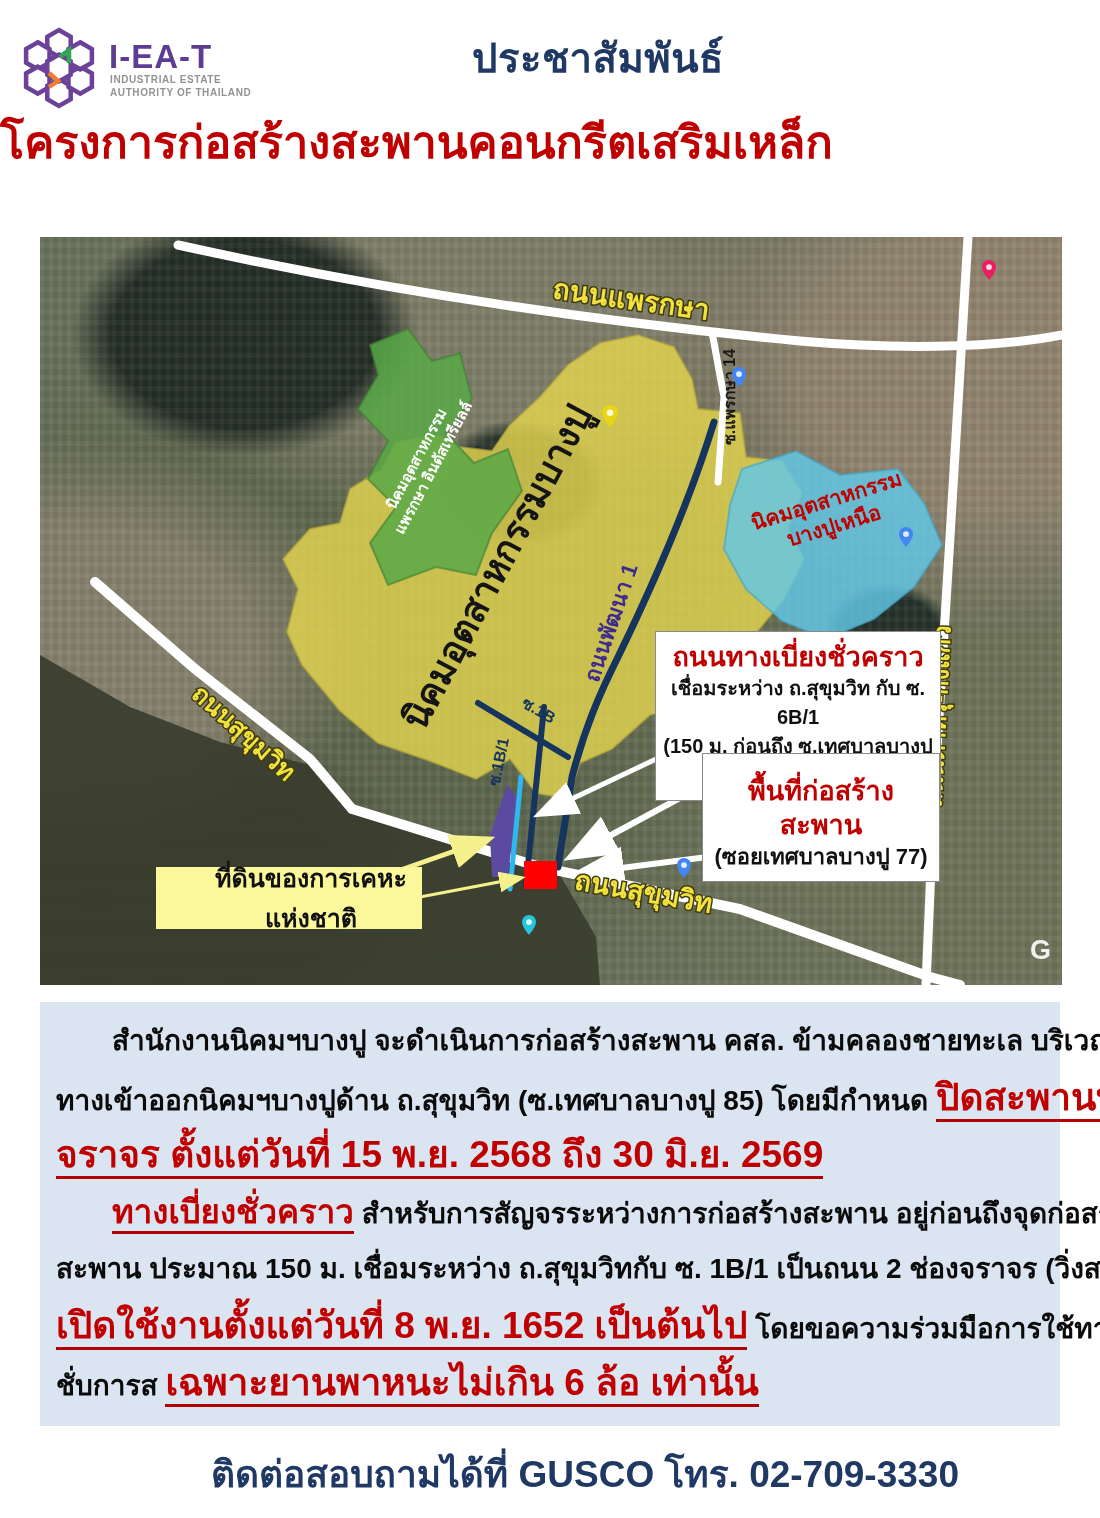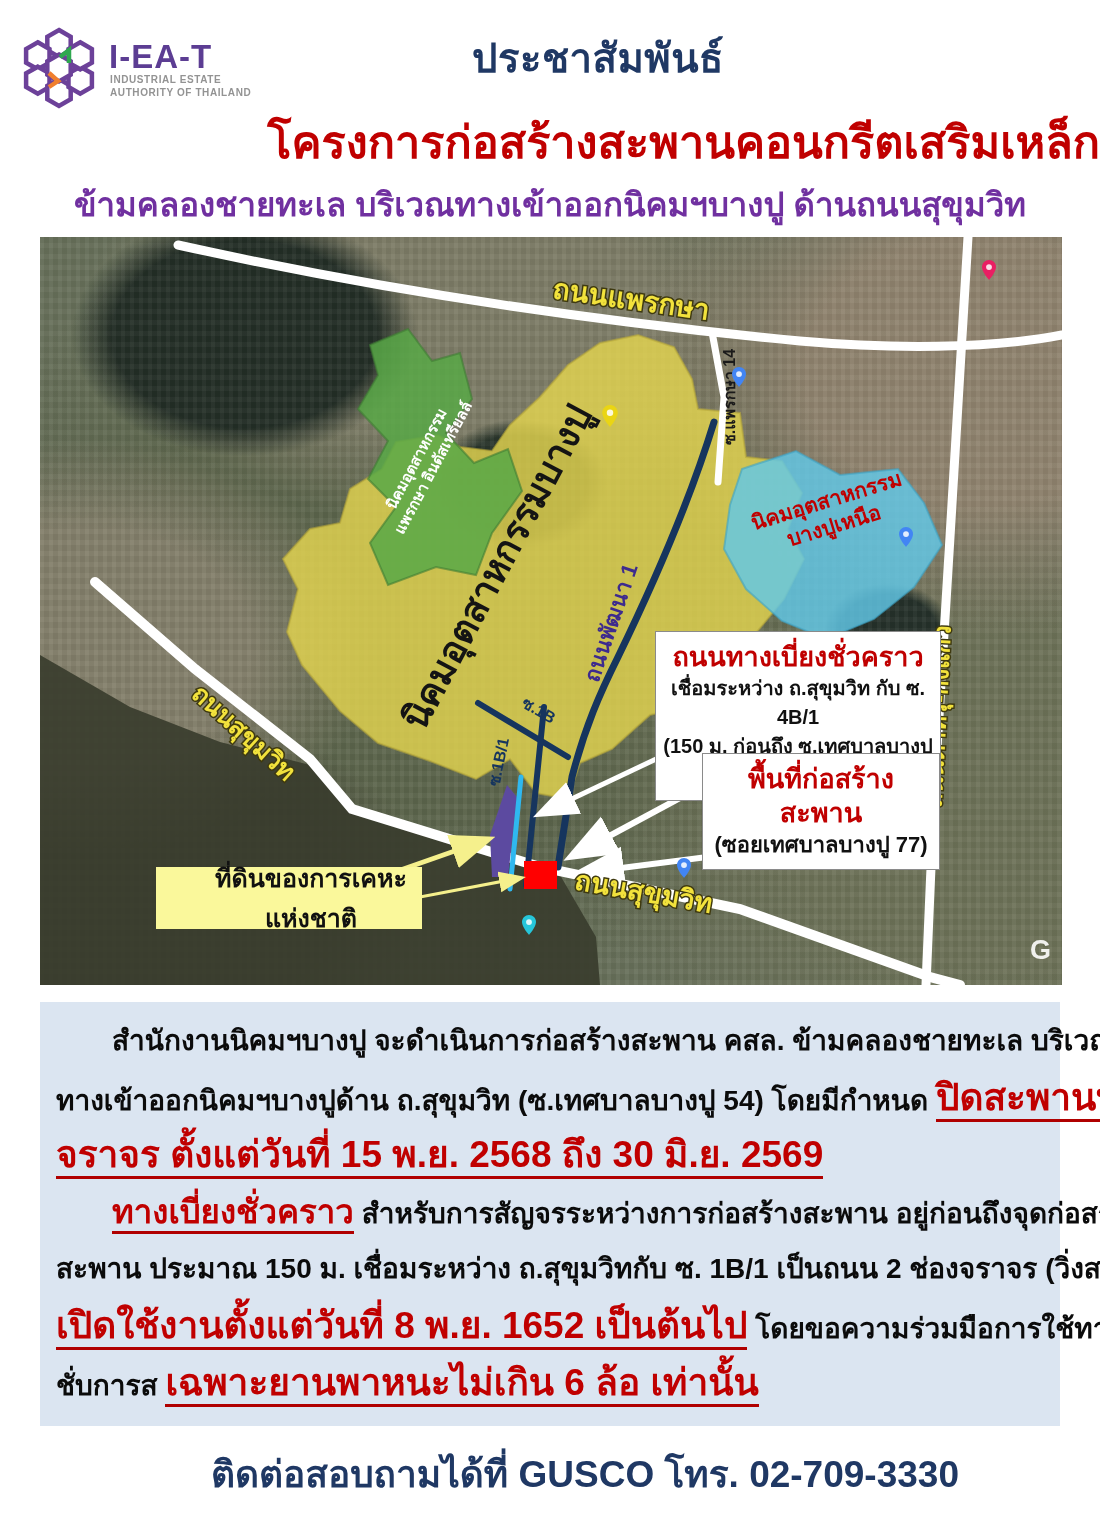--- a/index.html
+++ b/index.html
@@ -4,21 +4,21 @@
 <style>
   * { margin:0; padding:0; box-sizing:border-box; }
   html,body { background:#ffffff; }
   body { font-family:"Liberation Sans", sans-serif; }
   #page { position:relative; width:1100px; height:1518px; background:#ffffff; overflow:hidden; margin:0 auto; }
 
   
   .logo { position:absolute; left:12px; top:16px; width:260px; height:100px; }
   .page-title { position:absolute; left:0; top:26px; width:100%; text-align:center;
     font-size:40px; font-weight:800; color:#1F3864; letter-spacing:0.5px;margin-left:48px; }
-  .title-red { position:absolute; left:0; top:106px; width:100%; text-align:right;
+  .title-red { position:absolute; left:0; top:106px; width:100%; text-align:left;
     font-size:45px; font-weight:800; color:#C00000; }
   .title-purple { position:absolute; left:0; top:178px; width:100%; text-align:center;
     font-size:33px; font-weight:800; color:#7030A0; }
 
   
   .map { position:absolute; left:40px; top:237px; width:1022px; height:748px; overflow:hidden;
     background-color:#67705a;
     background-image:
       repeating-linear-gradient(90deg, rgba(255,255,255,0.035) 0 4px, rgba(0,0,0,0.03) 4px 9px),
       repeating-linear-gradient(0deg, rgba(255,255,255,0.03) 0 5px, rgba(0,0,0,0.025) 5px 11px),
@@ -31,21 +31,21 @@
       radial-gradient(600px 420px at 95% 75%, #6d7258 0 40%, rgba(109,114,88,0) 75%),
       radial-gradient(520px 300px at 40% 10%, #7d7c66 0 40%, rgba(125,124,102,0) 70%),
       radial-gradient(700px 500px at 45% 45%, #5c654c 0 50%, rgba(92,101,76,0) 80%);
   }
   .map svg.overlay { position:absolute; left:0; top:0; }
 
   .callout { position:absolute; background:#ffffff; border:1px solid #8a8a8a; text-align:center;padding-left:44px; }
   .callout .c-title { color:#C00000; font-weight:800; font-size:27px; line-height:34px; }
   .callout .c-line  { color:#111111; font-weight:600; font-size:20px; line-height:29px; }
   .co-detour { left:615px; top:394px; width:286px; padding:8px 4px 10px; }
-  .co-bridge { left:662px; top:516px; width:238px; padding:8px 4px 10px; }
+  .co-bridge { left:662px; top:516px; width:238px; padding:20px 4px 10px; }
   .co-land   { left:116px; top:630px; width:266px; height:62px; background:#FAF89B; border:1px solid #d8d470;
                display:flex; align-items:center; justify-content:center;
                font-size:25px; font-weight:800; color:#111; }
 
   
   .info-box { position:absolute; left:40px; top:1002px; width:1020px; height:424px;
     background:#DBE5F1; padding:10px 16px 0 16px; }
   .tline { height:57px; line-height:57px; white-space:nowrap; font-size:28px; font-weight:700; color:#0b0b0b; }
   .tline .indent { padding-left:56px; }
   .red-em { color:#C00000; font-weight:800; font-size:37px; border-bottom:3px solid #B00000; padding-bottom:1px; }
@@ -72,21 +72,20 @@
     </g>
     <polyline points="48,41 57,34 57,47" fill="none" stroke="#2FA84F" stroke-width="4.5"></polyline>
     <polyline points="37,57 46,65 37,71" fill="none" stroke="#F07F2D" stroke-width="4.5"></polyline>
     <text x="97" y="52" font-size="33" font-weight="800" fill="#5C3D93" letter-spacing="1">I-EA-T</text>
     <text x="98" y="67" font-size="10" font-weight="700" fill="#939393" letter-spacing="0.6">INDUSTRIAL ESTATE</text>
     <text x="98" y="80" font-size="10" font-weight="700" fill="#939393" letter-spacing="0.6">AUTHORITY OF THAILAND</text>
   </svg>
 
   <div class="page-title">ประชาสัมพันธ์</div>
   <div class="title-red">โครงการก่อสร้างสะพานคอนกรีตเสริมเหล็ก</div>
-  <div class="title-purple">ข้ามคลองชายทะเล บริเวณทางเข้าออกนิคมฯบางปู ด้านถนนสุขุมวิท</div>
 
   <div class="map">
     <svg class="overlay" width="1022" height="748" viewBox="0 0 1022 748">
       <defs>
         <marker id="mw" markerWidth="9" markerHeight="8" refX="7" refY="3.5" orient="auto">
           <path d="M0,0 L9,3.5 L0,7 Z" fill="#ffffff"></path>
         </marker>
         <marker id="my" markerWidth="9" markerHeight="8" refX="7" refY="3.5" orient="auto">
           <path d="M0,0 L9,3.5 L0,7 Z" fill="#F5F08C"></path>
         </marker>
@@ -145,38 +144,38 @@
       <use href="#pin" x="859" y="290" width="14" height="20" fill="#4285F4"></use>
       <use href="#pin" x="942" y="23" width="14" height="20" fill="#E91E63"></use>
       <use href="#pin" x="637" y="621" width="14" height="20" fill="#4285F4"></use>
       <use href="#pin" x="482" y="678" width="14" height="20" fill="#26C6DA"></use>
 
       <text x="990" y="722" font-size="27" font-weight="700" fill="#ffffff" opacity="0.9">G</text>
     </svg>
 
     <div class="callout co-detour">
       <div class="c-title">ถนนทางเบี่ยงชั่วคราว</div>
-      <div class="c-line">เชื่อมระหว่าง ถ.สุขุมวิท กับ ซ. 4B/1</div>
+      <div class="c-line">เชื่อมระหว่าง ถ.สุขุมวิท กับ ซ. 6B/1</div>
       <div class="c-line">(150 ม. ก่อนถึง ซ.เทศบาลบางปู 77)</div>
     </div>
     <div class="callout co-bridge">
       <div class="c-title">พื้นที่ก่อสร้างสะพาน</div>
       <div class="c-line" style="font-size:22px">(ซอยเทศบาลบางปู 77)</div>
     </div>
     <div class="co-land callout" style="border:none">
       <span>ที่ดินของการเคหะแห่งชาติ</span>
     </div>
   </div>
 
   <div class="info-box">
     <div class="tline">
       <span class="indent">สำนักงานนิคมฯบางปู จะดำเนินการก่อสร้างสะพาน คสล. ข้ามคลองชายทะเล บริเวณ</span>
     </div>
     <div class="tline">
-      <span>ทางเข้าออกนิคมฯบางปูด้าน ถ.สุขุมวิท (ซ.เทศบาลบางปู 54) โดยมีกำหนด </span><span class="red-em">ปิดสะพานทุกช่อง</span>
+      <span>ทางเข้าออกนิคมฯบางปูด้าน ถ.สุขุมวิท (ซ.เทศบาลบางปู 85) โดยมีกำหนด </span><span class="red-em">ปิดสะพานทุกช่อง</span>
     </div>
     <div class="tline">
       <span class="red-em">จราจร ตั้งแต่วันที่ 15 พ.ย. 2568 ถึง 30 มิ.ย. 2569</span>
     </div>
     <div class="tline">
       <span class="indent"></span><span class="red-em mid">ทางเบี่ยงชั่วคราว</span><span> สำหรับการสัญจรระหว่างการก่อสร้างสะพาน อยู่ก่อนถึงจุดก่อสร้าง</span>
     </div>
     <div class="tline">
       <span>สะพาน ประมาณ 150 ม. เชื่อมระหว่าง ถ.สุขุมวิทกับ ซ. 1B/1 เป็นถนน 2 ช่องจราจร (วิ่งสวนทาง)</span>
     </div>

